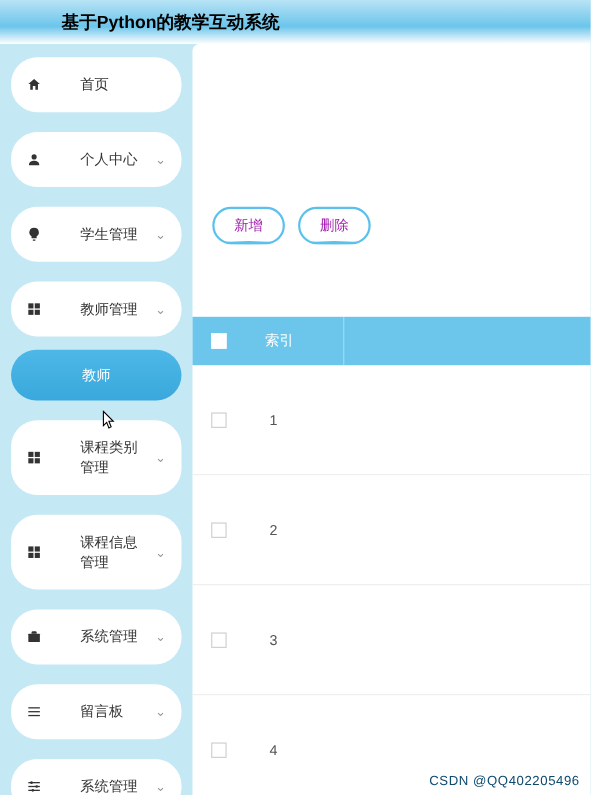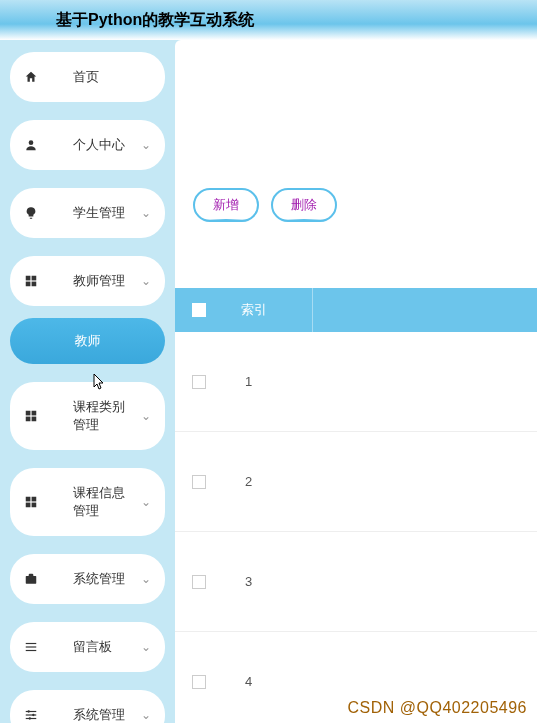--- a/index.html
+++ b/index.html
@@ -158,22 +158,22 @@
       background: #fff;
       cursor: pointer;
     }
     .checkbox.header-cb {
       border-color: #fff;
     }
     .watermark {
       position: absolute;
       bottom: 6px;
       right: 10px;
-      font-size: 16px;
-      color: #a16207;
+      font-size: 12px;
+      color: #0c4a6e;
       letter-spacing: 0.5px;
     }
     .cursor {
       position: absolute;
       left: 90px;
       top: 373px;
       width: 16px;
       height: 20px;
       pointer-events: none;
       z-index: 100;

